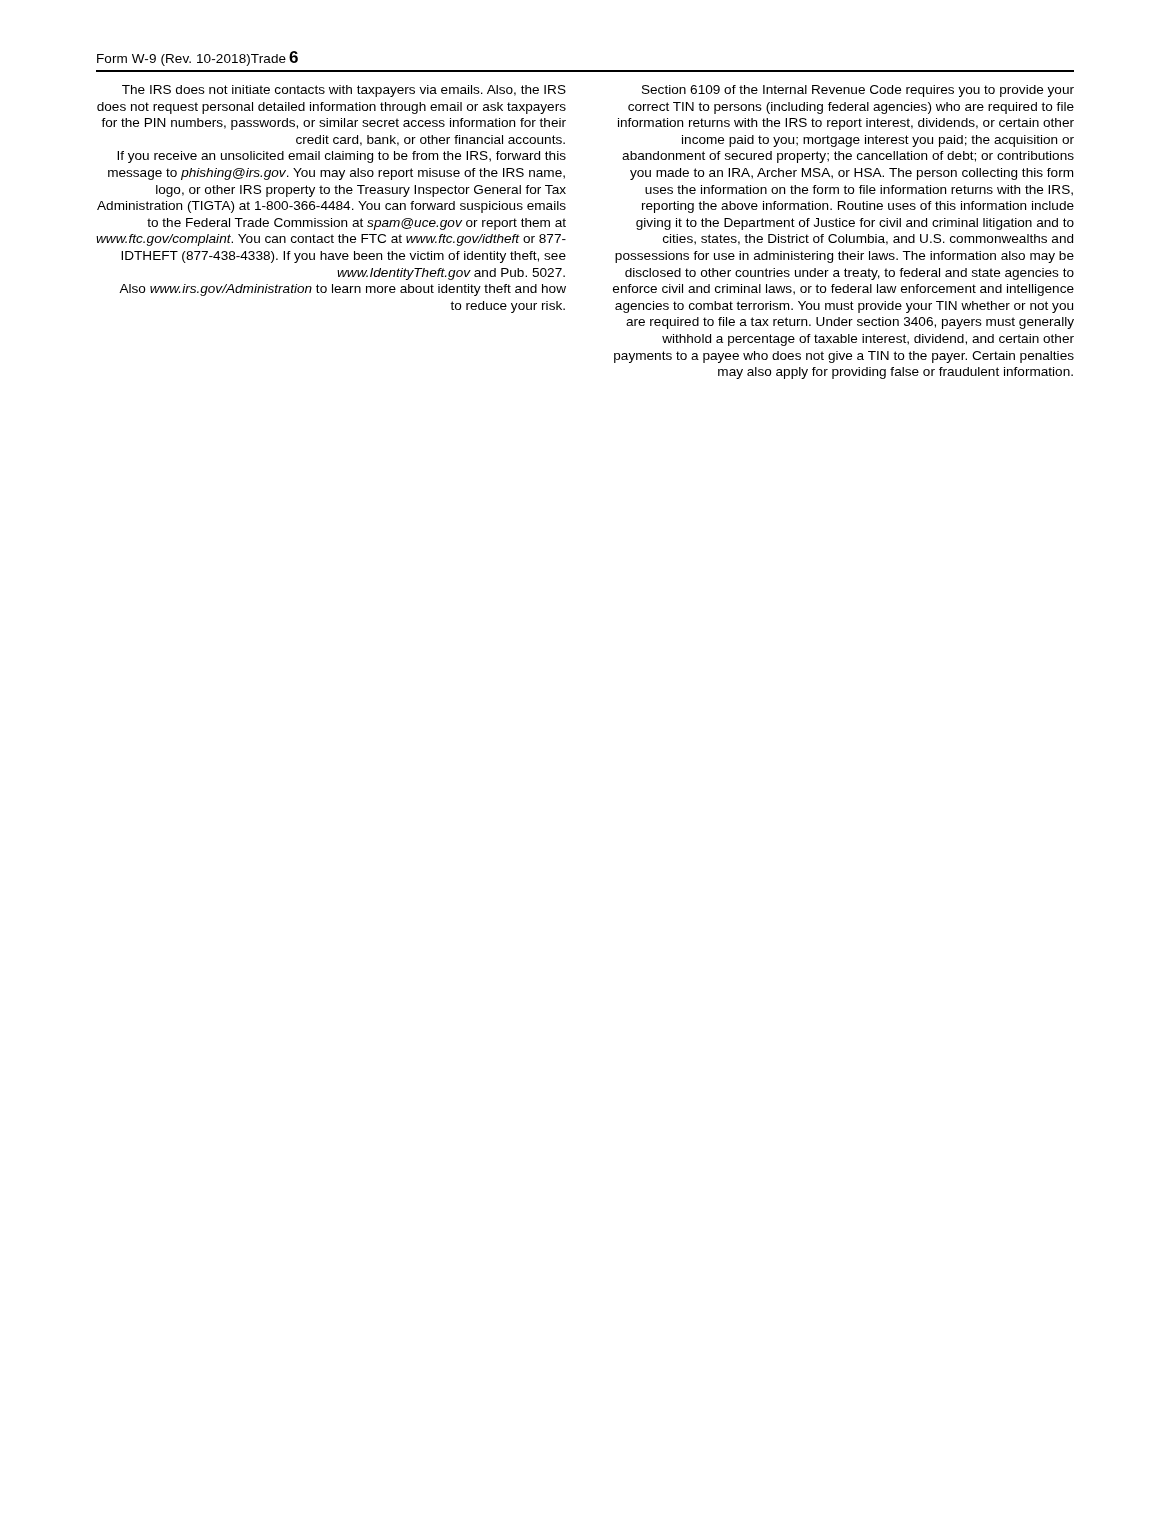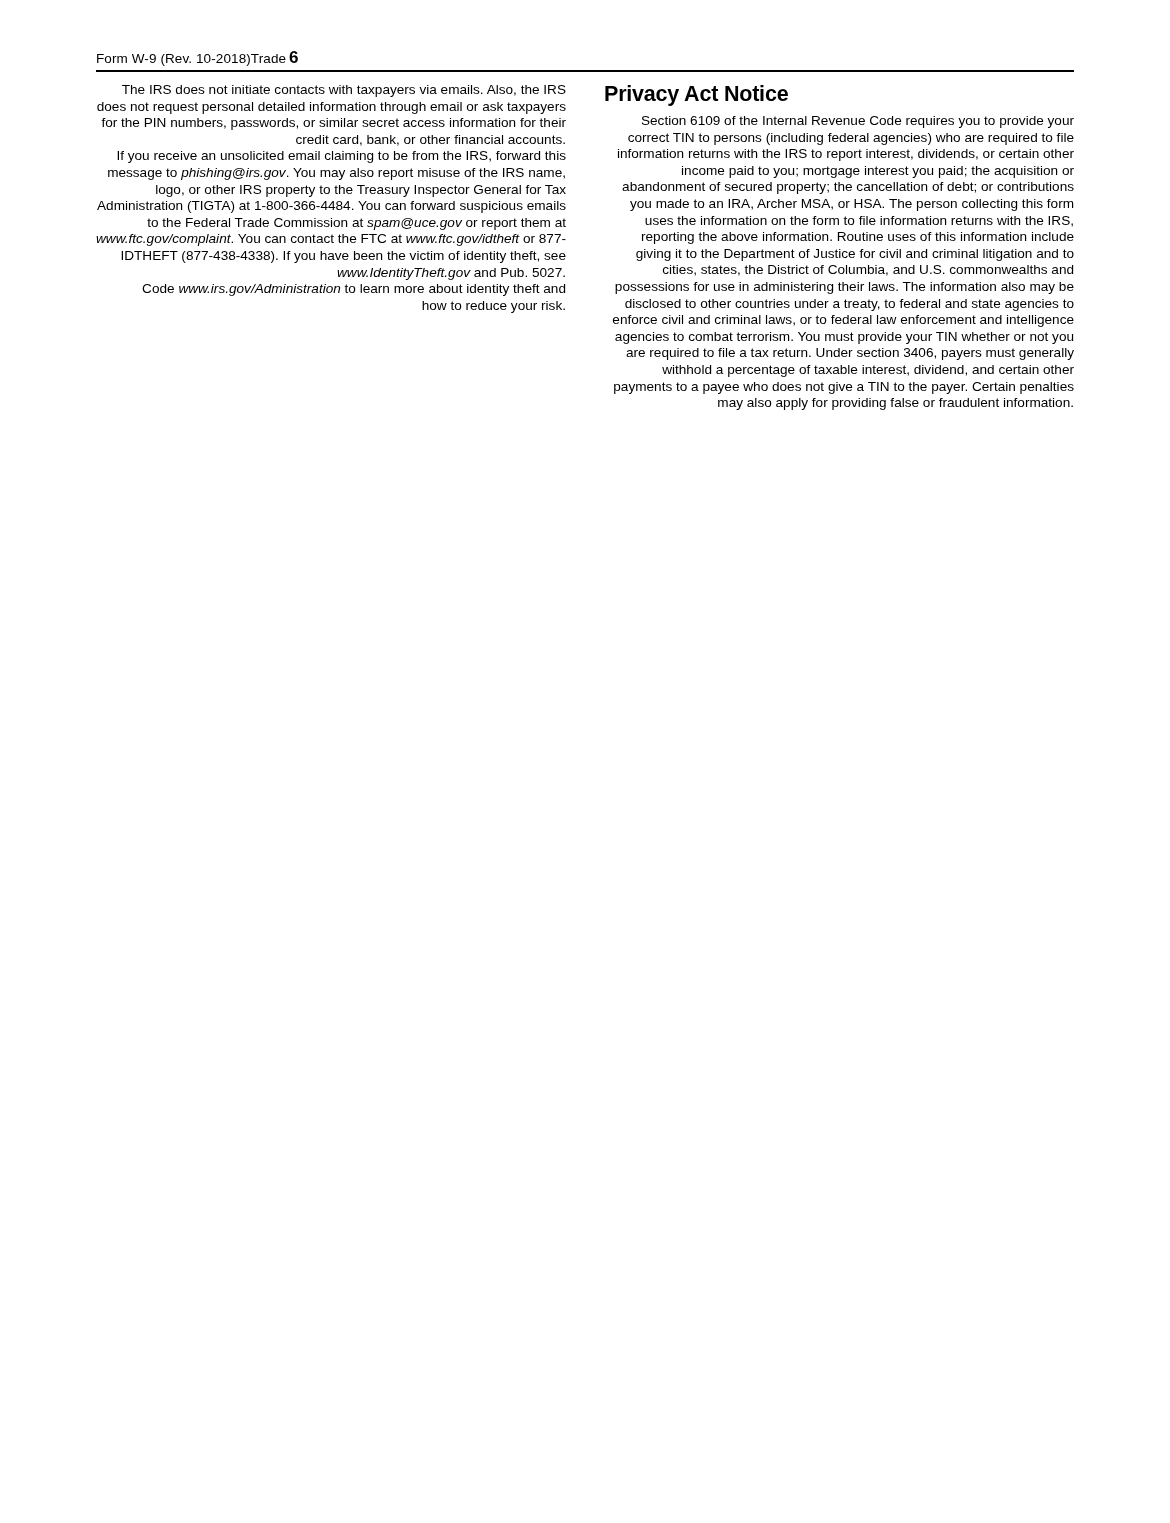--- a/index.html
+++ b/index.html
@@ -96,24 +96,23 @@
   <div class="rule"></div>
 
   <div class="columns">
 
     <div class="col">
       <p class="indent">The IRS does not initiate contacts with taxpayers via emails. Also, the IRS does not request personal detailed information through email or ask taxpayers for the PIN numbers, passwords, or similar secret access information for their credit card, bank, or other financial accounts.</p>
       <p class="indent">
         <span>If you receive an unsolicited email claiming to be from the IRS, forward this message to </span><i>phishing@irs.gov</i><span>. You may also report misuse of the IRS name, logo, or other IRS property to the Treasury Inspector General for Tax Administration (TIGTA) at 1-800-366-4484. You can forward suspicious emails to the Federal Trade Commission at </span><i>spam@uce.gov</i><span> or report them at </span><i>www.ftc.gov/complaint</i><span>. You can contact the FTC at </span><i>www.ftc.gov/idtheft</i><span> or 877-IDTHEFT (877-438-4338). If you have been the victim of identity theft, see </span><i>www.IdentityTheft.gov</i><span> and Pub. 5027.</span>
       </p>
       <p class="indent">
-        <span>Code </span><i>www.irs.gov/Administration</i><span> to learn more about identity theft and how to reduce your risk.</span>
+        <span>Also </span><i>www.irs.gov/Administration</i><span> to learn more about identity theft and how to reduce your risk.</span>
       </p>
     </div>
 
     <div class="col">
-      <h2 class="section-title">Privacy Act Notice</h2>
       <p>Section 6109 of the Internal Revenue Code requires you to provide your correct TIN to persons (including federal agencies) who are required to file information returns with the IRS to report interest, dividends, or certain other income paid to you; mortgage interest you paid; the acquisition or abandonment of secured property; the cancellation of debt; or contributions you made to an IRA, Archer MSA, or HSA. The person collecting this form uses the information on the form to file information returns with the IRS, reporting the above information. Routine uses of this information include giving it to the Department of Justice for civil and criminal litigation and to cities, states, the District of Columbia, and U.S. commonwealths and possessions for use in administering their laws. The information also may be disclosed to other countries under a treaty, to federal and state agencies to enforce civil and criminal laws, or to federal law enforcement and intelligence agencies to combat terrorism. You must provide your TIN whether or not you are required to file a tax return. Under section 3406, payers must generally withhold a percentage of taxable interest, dividend, and certain other payments to a payee who does not give a TIN to the payer. Certain penalties may also apply for providing false or fraudulent information.</p>
     </div>
 
   </div>
 
 </div>
 
 </body></html>

